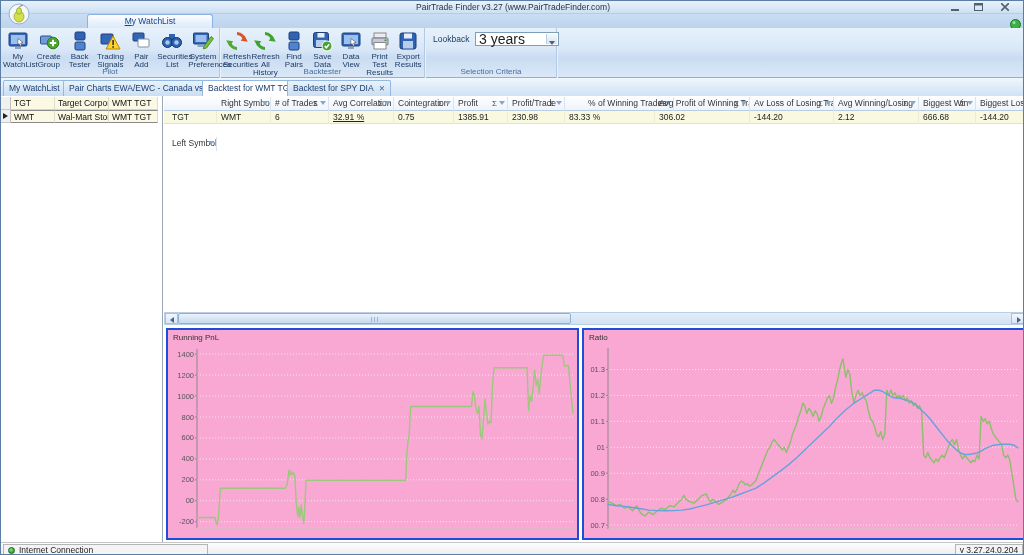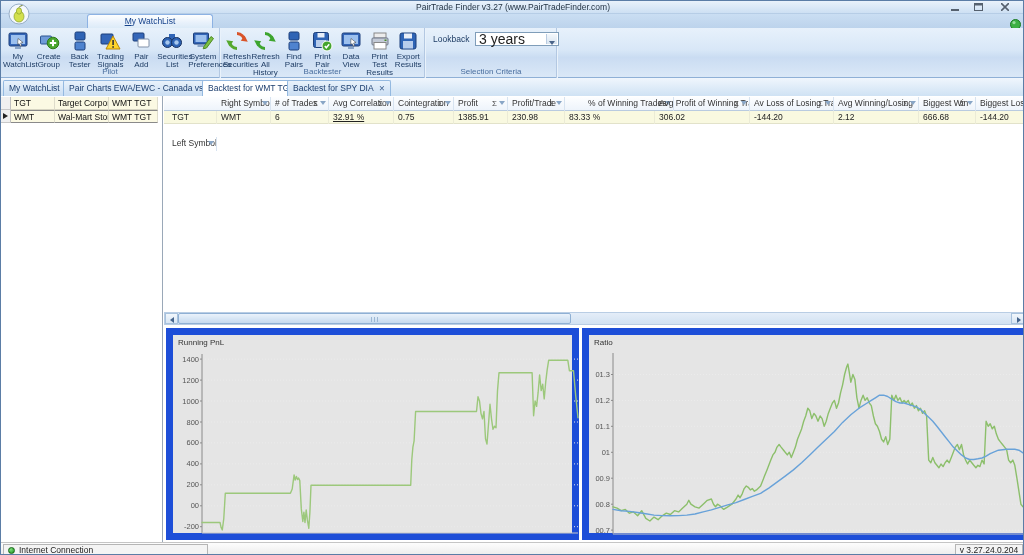--- a/index.html
+++ b/index.html
@@ -84,21 +84,21 @@
     border:1px solid #a8c2dd;cursor:pointer;}
   #sb-left{left:0;} #sb-right{right:0;}
   .sb-arrow::after{content:"";position:absolute;top:3px;}
   #sb-left::after{left:4px;border-top:3px solid transparent;border-bottom:3px solid transparent;border-right:4px solid #45648c;}
   #sb-right::after{left:5px;border-top:3px solid transparent;border-bottom:3px solid transparent;border-left:4px solid #45648c;}
   #sb-thumb{position:absolute;left:13px;top:0;width:393px;height:11px;border:1px solid #8fb0d4;border-radius:2px;
     background:linear-gradient(180deg,#eaf2fb,#c6daef);cursor:grab;}
   #sb-thumb::after{content:"";position:absolute;left:50%;top:3px;width:8px;height:5px;margin-left:-4px;
     background:repeating-linear-gradient(90deg,#9db8d4 0 1px,transparent 1px 3px);}
   
-  .chart-panel{position:absolute;background:#e5e5e5;border:7px solid #1d4ed8;}
+  .chart-panel{position:absolute;background:#f9a8d4;border:2px solid #1d4ed8;}
   #pnl-panel{left:2px;top:232px;width:413px;height:212px;}
   #ratio-panel{left:418px;top:232px;width:486px;height:212px;}
   .chart-title{position:absolute;left:5px;top:3px;font-size:8px;color:#333;}
   .chart-svg{position:absolute;left:2px;top:15px;}
   
   #statusbar{position:absolute;left:0;top:541px;width:1024px;height:14px;
     background:linear-gradient(180deg,#fdfdfd,#ebebeb);border-top:1px solid #c5c5c5;}
   #status-left{position:absolute;left:2px;top:1px;width:205px;height:11px;border:1px solid #b5b5b5;
     background:#f4f4f4;font-size:8.5px;color:#222;line-height:10px;padding-left:15px;}
   #net-dot{position:absolute;left:4px;top:2px;width:7px;height:7px;border-radius:50%;
@@ -241,21 +241,21 @@
           <span class="rlabel">Find Pairs</span>
         </div>
         <div class="rbtn" style="left: 87.7143px; width: 27.5714px;">
           <span class="ricon"><svg width="22" height="22" viewBox="0 0 22 22">
               <rect x="2.5" y="2.5" width="15" height="15" rx="2" fill="#2f64b5" stroke="#1d3f7a"></rect>
               <rect x="6.5" y="3" width="7" height="4.5" fill="#e8eef8"></rect>
               <rect x="5" y="10" width="10" height="7" fill="#b8cdec"></rect>
               <circle cx="16" cy="16" r="5" fill="#45a52e" stroke="#fff"></circle>
               <polyline points="13.8,16 15.3,17.8 18.2,14.2" fill="none" stroke="#fff" stroke-width="1.5"></polyline>
             </svg></span>
-          <span class="rlabel">Print Pair</span>
+          <span class="rlabel">Save Data</span>
         </div>
         <div class="rbtn" style="left: 116.286px; width: 27.5714px;">
           <span class="ricon"><svg width="22" height="22" viewBox="0 0 22 22">
               <rect x="2" y="3" width="18" height="13" rx="1.5" fill="#3466b8" stroke="#1d3f7a"></rect>
               <rect x="4" y="5" width="14" height="9" fill="#9cc0ee"></rect>
               <rect x="8" y="17" width="6" height="2" fill="#8aa5c8"></rect>
               <path d="M11 8.5 L16 12.5 L13.6 13 L14.6 15.6 L13.1 16.1 L12.1 13.6 L10.6 14.6 Z" fill="#fff" stroke="#333" stroke-width="0.5"></path>
             </svg></span>
           <span class="rlabel">Data View</span>
         </div>

